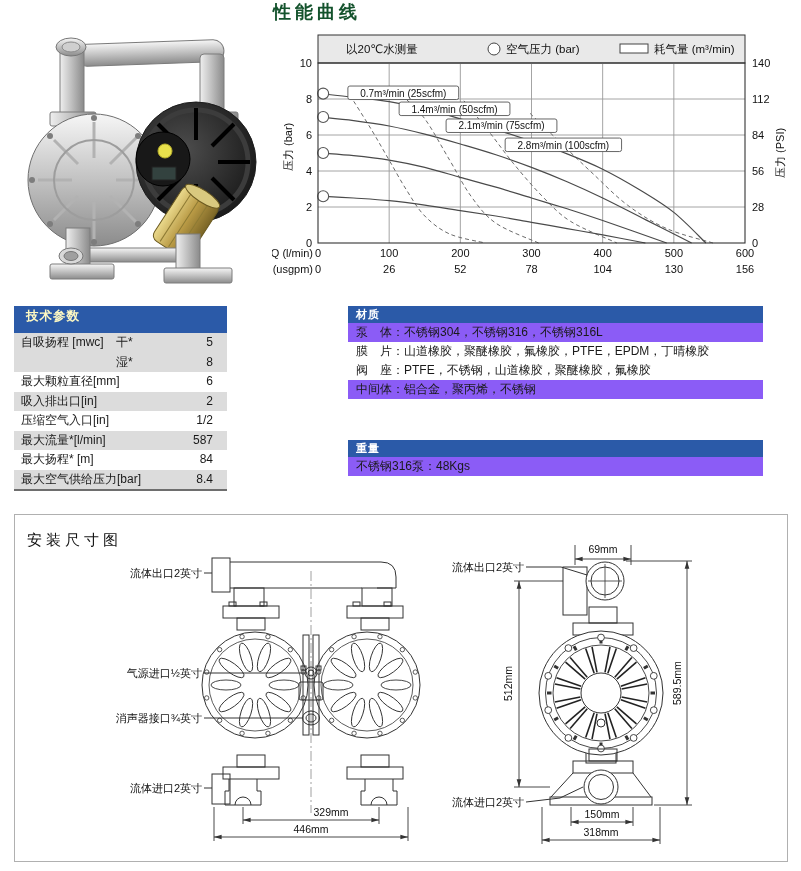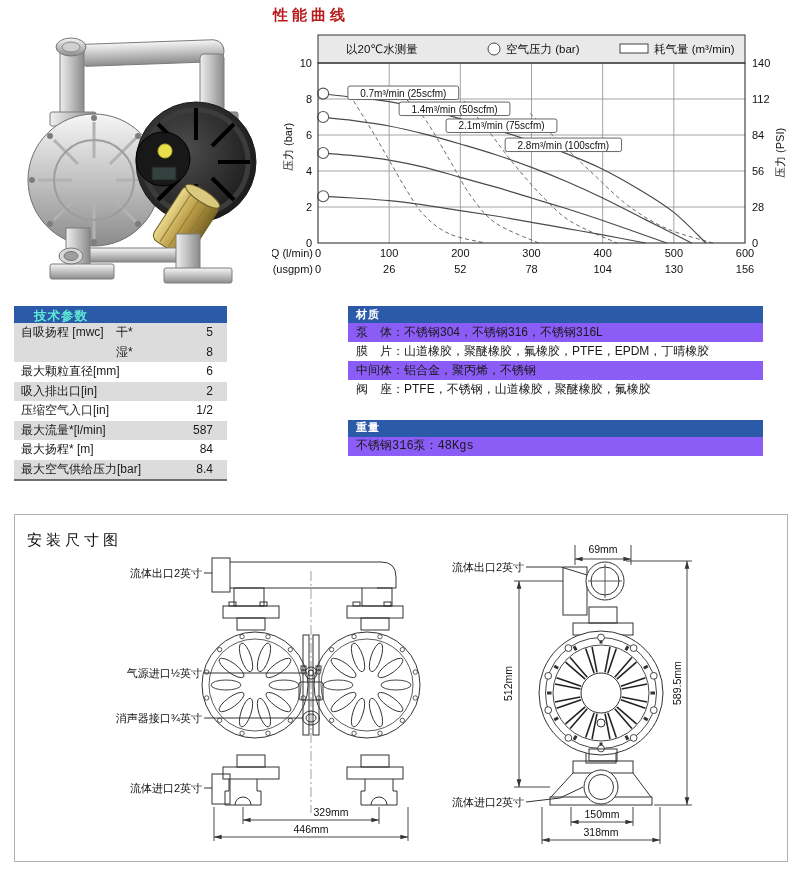--- a/index.html
+++ b/index.html
@@ -1,33 +1,33 @@
 <!DOCTYPE html>
 <html><head>
 <meta charset="utf-8">
 <style>
   html,body{margin:0;padding:0;background:#fff;}
   body{width:801px;height:871px;position:relative;font-family:"Liberation Sans","DejaVu Sans",sans-serif;color:#1a1a1a;overflow:hidden;}
   .abs{position:absolute;}
   
   .photo{left:14px;top:12px;width:252px;height:276px;}
   
-  .perf-title{left:273px;top:6px;font-size:15px;font-weight:bold;letter-spacing:4px;color:#b91c1c;}
+  .perf-title{left:273px;top:0;font-size:18px;font-weight:bold;letter-spacing:4px;color:#14532d;}
   #chart-svg{left:272px;top:28px;}
   
   .tech{left:14px;top:306px;width:213px;border-bottom:2px solid #6e6e6e;font-size:12px;}
-  .sec-head{background:#2b5aa8;color:#5eead4;font-weight:bold;font-size:12.5px;line-height:21px;height:17px;padding-left:20px;letter-spacing:1px;}
+  .sec-head{background:#2b5aa8;color:#fef9c3;font-weight:bold;font-size:12.5px;line-height:21px;height:27px;padding-left:12px;letter-spacing:1px;}
   .t-row{position:relative;height:19.5px;line-height:19.5px;}
   .t-row.g{background:#dcdcdc;}
   .t-row .tl{position:absolute;left:7px;white-space:nowrap;}
   .t-row .ts{position:absolute;left:102px;}
   .t-row .tv{position:absolute;right:14px;}
   
   .materials{left:348px;top:306px;width:415px;font-size:12px;}
-  .weight{left:348px;top:420px;width:415px;font-size:12px;font-family:Liberation Mono, monospace;}
+  .weight{left:348px;top:440px;width:415px;font-size:12px;}
   .m-head{background:#2b5aa8;color:#fff;font-weight:bold;font-size:11px;line-height:17px;height:17px;padding-left:8px;letter-spacing:1px;}
   .m-row{height:19px;line-height:19px;padding-left:8px;white-space:nowrap;}
   .m-row.g{background:#8b5cf6;}
   
   .install-box{left:14px;top:514px;width:772px;height:346px;border:1px solid #b0b0b0;}
   .install-title{left:12px;top:16px;font-size:15px;font-weight:normal;letter-spacing:4px;color:#111;position:absolute;}
   #install-svg{position:absolute;left:0;top:0;}
   text{font-family:"Liberation Sans","DejaVu Sans",sans-serif;}
 </style>
 </head>
@@ -244,22 +244,22 @@
       <span class="tl">最大空气供给压力[bar]</span>
       <span class="ts"></span>
       <span class="tv">8.4</span>
     </div>
 </div>
 
 <div class="abs materials">
   <div class="m-head">材质</div>
   <div class="m-row g">泵　体：不锈钢304，不锈钢316，不锈钢316L</div>
   <div class="m-row">膜　片：山道橡胶，聚醚橡胶，氟橡胶，PTFE，EPDM，丁晴橡胶</div>
+  <div class="m-row">阀　座：PTFE，不锈钢，山道橡胶，聚醚橡胶，氟橡胶</div>
   <div class="m-row g">中间体：铝合金，聚丙烯，不锈钢</div>
-  <div class="m-row">阀　座：PTFE，不锈钢，山道橡胶，聚醚橡胶，氟橡胶</div>
 </div>
 
 <div class="abs weight">
   <div class="m-head">重量</div>
   <div class="m-row g">不锈钢316泵：48Kgs</div>
 </div>
 
 <div class="abs install-box">
   <div class="install-title">安装尺寸图</div>
   <svg id="install-svg" width="772" height="346" viewBox="0 0 772 346">

